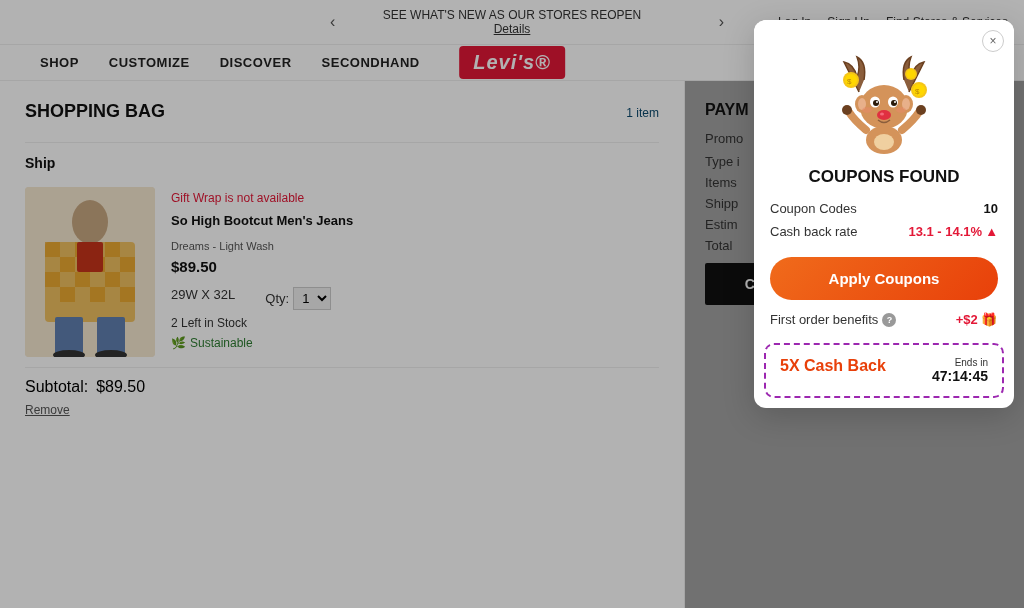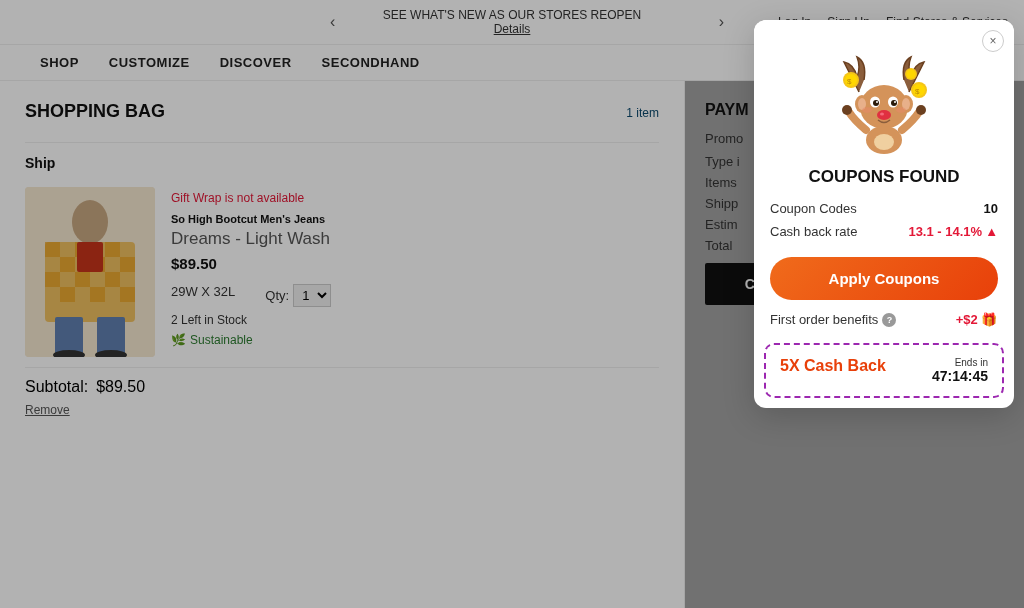--- a/index.html
+++ b/index.html
@@ -84,22 +84,22 @@
       overflow: hidden;
       flex-shrink: 0;
       display: flex;
       align-items: center;
       justify-content: center;
     }
     .product-image .person-svg { width: 100%; height: 100%; }
 
     .product-details { flex: 1; padding-top: 4px; }
     .gift-wrap-notice { color: #e31837; font-size: 12px; margin-bottom: 8px; }
-    .product-name { font-size: 11px; font-weight: 600; color: #111; margin-bottom: 4px; }
-    .product-color { font-size: 17px; color: #555; margin-bottom: 6px; }
+    .product-name { font-size: 13px; font-weight: 600; color: #111; margin-bottom: 12px; }
+    .product-color { font-size: 11px; color: #555; margin-bottom: 6px; }
     .product-price { font-size: 15px; font-weight: 700; color: #111; margin-bottom: 12px; }
     .product-options { display: flex; gap: 30px; margin-bottom: 6px; font-size: 13px; color: #333; }
     .product-options .qty-select { display: flex; align-items: center; gap: 4px; }
     .product-options select { border: 1px solid #ccc; padding: 2px 4px; font-size: 13px; }
     .stock-notice { font-size: 12px; color: #333; margin-bottom: 6px; }
     .sustainable-badge { display: flex; align-items: center; gap: 4px; font-size: 12px; color: #2e7d32; }
 
     .subtotal-row { display: flex; align-items: center; gap: 8px; margin-top: 10px; padding-top: 10px; border-top: 1px solid #eee; }
 
     
@@ -275,20 +275,23 @@
     <span>Find Stores &amp; Services</span>
   </div>
 </div>
 
 <nav class="nav">
   <div class="nav-links">
     <span>SHOP</span>
     <span>CUSTOMIZE</span>
     <span>DISCOVER</span>
     <span>SECONDHAND</span>
+  </div>
+  <div class="logo">
+    <div class="levi-logo">Levi's®</div>
   </div>
 </nav>
 
 <div class="main-content">
 
   <div class="left-col">
     <div class="shopping-bag-header">
       <span class="shopping-bag-title">SHOPPING BAG</span>
       <span class="item-count">1 item</span>
     </div>

